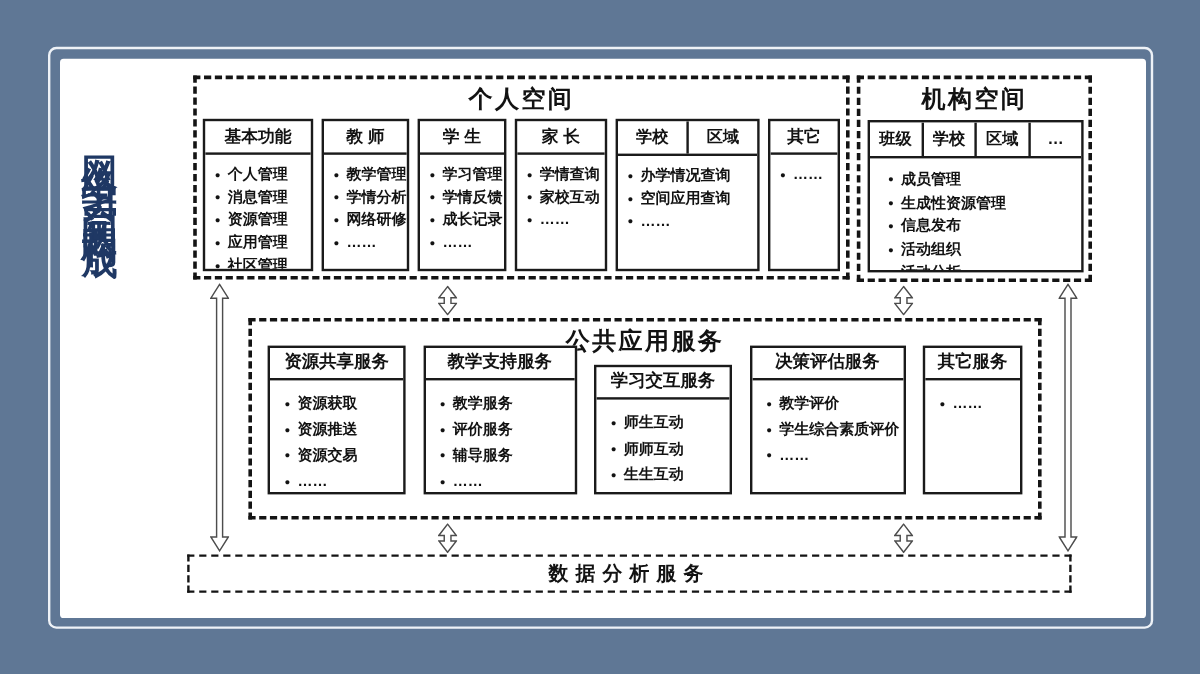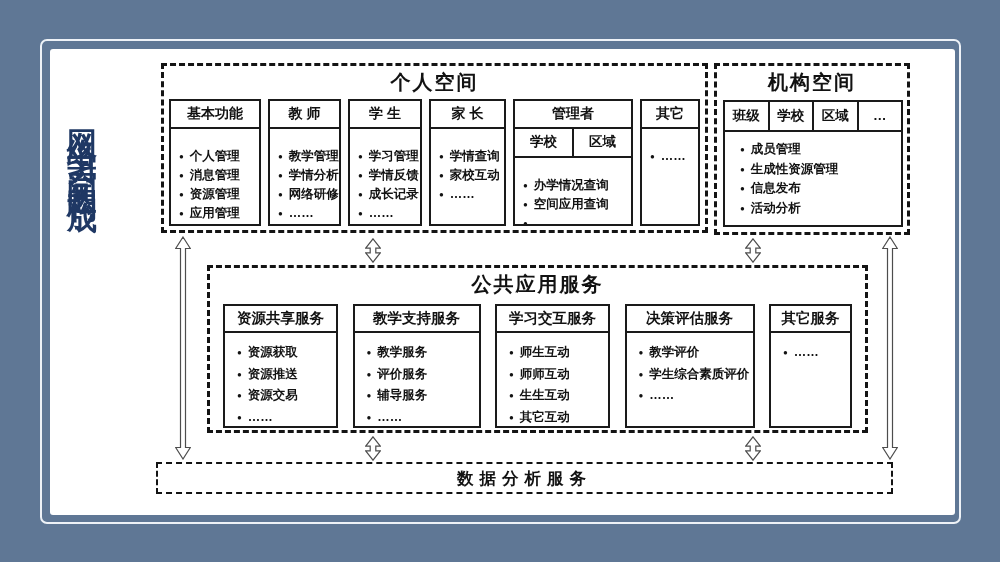--- a/index.html
+++ b/index.html
@@ -33,39 +33,39 @@
   #data-box{left:156px;top:462px;width:737px;height:32px;border-width:2.5px;}
   #data-box .box-title{font-size:16.5px;letter-spacing:6px;margin-top:2px;line-height:24px;}
   
   .columns{position:absolute;left:5px;right:5px;top:33px;height:127px;display:flex;justify-content:space-between;}
   .solid-box{border:2px solid #1a1a1a;background:#fff;box-sizing:border-box;display:flex;flex-direction:column;overflow:hidden;}
   .col-header{height:26px;line-height:25px;border-bottom:2px solid #1a1a1a;text-align:center;
     font-size:14px;font-weight:700;white-space:nowrap;flex:0 0 auto;}
   .subrow{display:flex;height:27px;border-bottom:2px solid #1a1a1a;flex:0 0 auto;}
   .subcell{flex:1;text-align:center;line-height:26px;font-size:13.5px;font-weight:700;}
   .subcell:first-child{border-right:2px solid #1a1a1a;}
-  ul.blist{list-style:none;margin:0;padding:18px 2px 0 8px;}
+  ul.blist{list-style:none;margin:0;padding:7px 2px 0 8px;}
   ul.blist li{display:flex;align-items:center;font-size:12.5px;font-weight:600;line-height:19px;white-space:nowrap;}
   ul.blist li::before{content:"●";font-size:8px;margin-right:6px;flex:0 0 auto;}
   
   .org-inner{position:absolute;left:6px;right:4px;top:34px;bottom:5px;border:2px solid #1a1a1a;overflow:hidden;background:#fff;}
   .org-tabs{display:flex;height:28px;border-bottom:2px solid #1a1a1a;}
   .org-tab{flex:1;text-align:center;line-height:27px;font-size:13.5px;font-weight:700;}
   .org-tab:not(:last-child){border-right:2px solid #1a1a1a;}
   .org-inner ul.blist{padding:8px 0 0 15px;}
   .org-inner ul.blist li{line-height:19.5px;}
   
-  .groups{position:absolute;left:13px;right:13px;top:36px;height:124px;display:flex;justify-content:space-between;}
+  .groups{position:absolute;left:13px;right:13px;top:20px;height:124px;display:flex;justify-content:space-between;}
   .sgroup .col-header{font-size:14.5px;height:25px;line-height:24px;}
   .sgroup ul.blist{padding:9px 2px 0 12px;}
   .sgroup ul.blist li{line-height:21.5px;}
   
   .w-basic{width:92px;} .w-teacher{width:73px;} .w-student{width:74px;}
   .w-parent{width:77px;} .w-admin{width:120px;} .w-other{width:60px;}
-  .g0{width:115px;} .g1{width:128px;} .g2{width:115px;} .g3{width:130px;} .g4{width:83px;}
+  .g0{width:115px;} .g1{width:128px;} .g2{width:115px;margin-top:16px;} .g3{width:130px;} .g4{width:83px;}
   
   .arrow{position:absolute;}
   .arrow path{fill:#ffffff;stroke:#4d4d4d;stroke-width:1.2;stroke-linejoin:miter;}
 </style>
 </head>
 <body>
 
 <div class="frame-outline"></div>
 <div class="card"></div>
 
@@ -145,21 +145,20 @@
           <li>
             <span>家校互动</span>
           </li>
           <li>
             <span>……</span>
           </li>
         </ul>
     </div>
 
     <div class="solid-box w-admin">
-      <div class="col-header">管理者</div>
       <div class="subrow">
         <div class="subcell">学校</div>
         <div class="subcell">区域</div>
       </div>
       <ul class="blist">
 
       <li>
             <span>办学情况查询</span>
           </li>
           <li>
@@ -198,20 +197,23 @@
     <li>
           <span>成员管理</span>
         </li>
         <li>
           <span>生成性资源管理</span>
         </li>
         <li>
           <span>信息发布</span>
         </li>
         <li>
+          <span>活动组织</span>
+        </li>
+        <li>
           <span>活动分析</span>
         </li>
       </ul>
   </div>
 </div>
 
 <div class="dashed-box" id="services-box">
   <span class="box-title">公共应用服务</span>
   <div class="groups">
 

